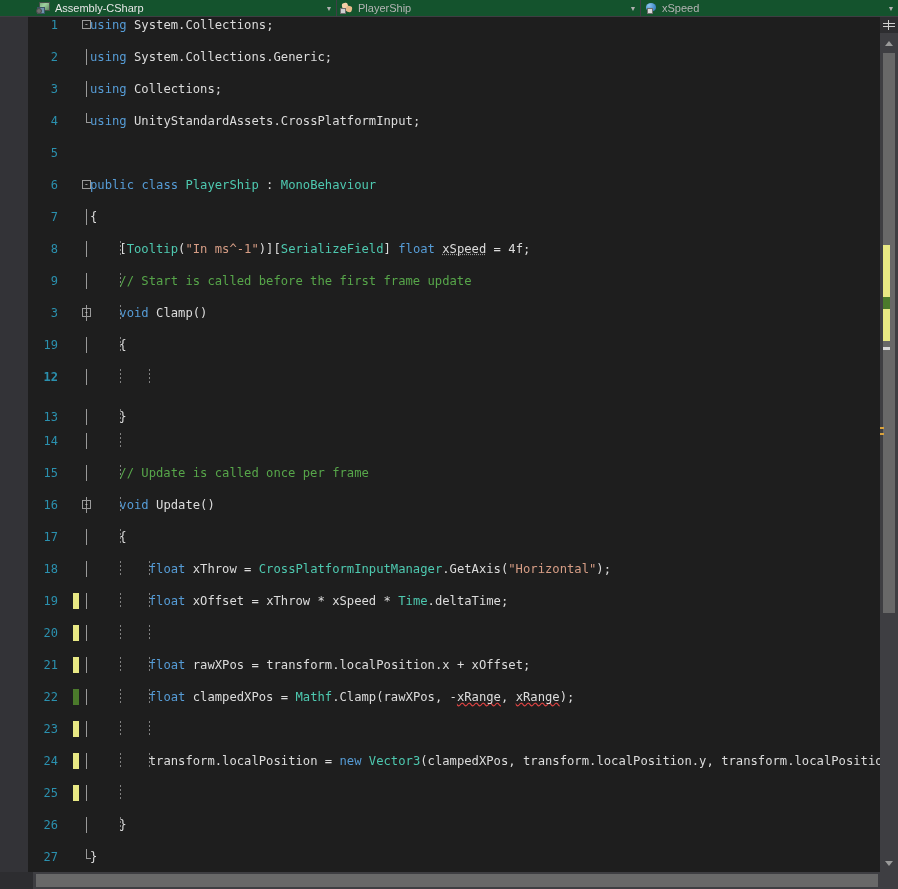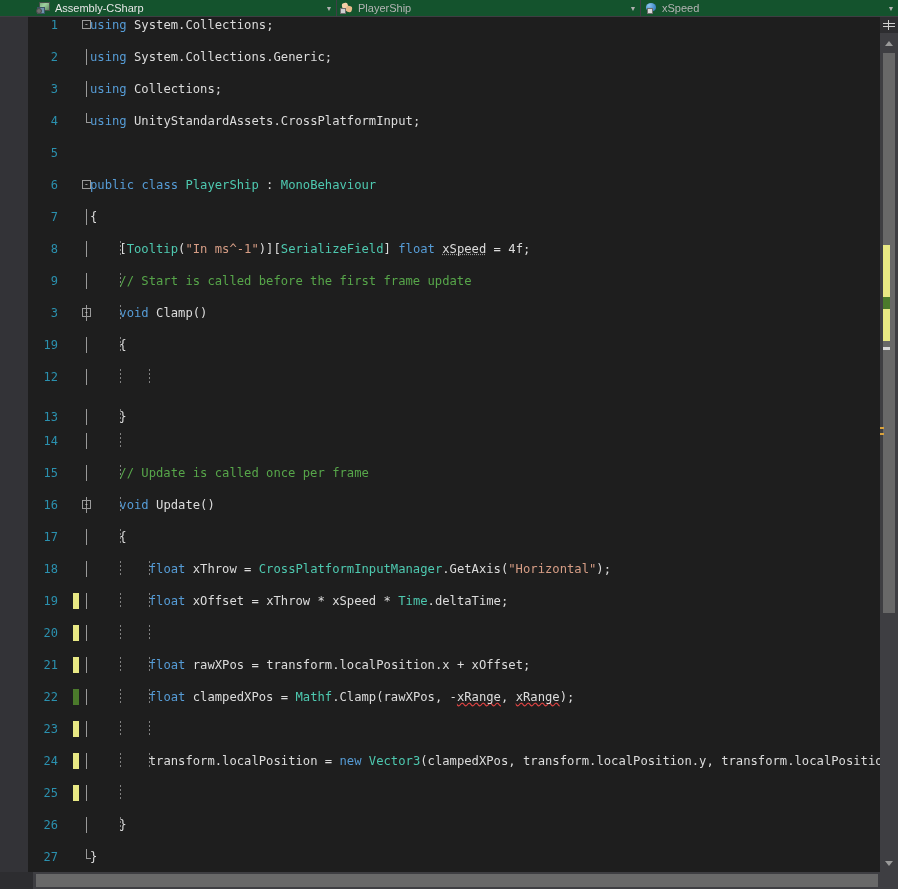--- a/index.html
+++ b/index.html
@@ -295,21 +295,21 @@
       <div class="line" style="top: 16px;"><span class="lnum">2</span><span class="guideline" style="left: 58px;"></span><span class="code"><span class="t-key">using</span><span class="t-plain"> </span><span class="t-plain">System</span><span class="t-punct">.</span><span class="t-plain">Collections</span><span class="t-punct">.</span><span class="t-plain">Generic</span><span class="t-punct">;</span></span></div>
       <div class="line" style="top: 32px;"><span class="lnum">3</span><span class="guideline" style="left: 58px;"></span><span class="code"><span class="t-key">using</span><span class="t-plain"> </span><span class="t-plain">Collections</span><span class="t-punct">;</span></span></div>
       <div class="line" style="top: 48px;"><span class="lnum">4</span><span class="guideline" style="left: 58px; height: 9px;"></span><span class="guidecorner" style="left: 58px; top: 9px;"></span><span class="code"><span class="t-key">using</span><span class="t-plain"> </span><span class="t-plain">UnityStandardAssets</span><span class="t-punct">.</span><span class="t-plain">CrossPlatformInput</span><span class="t-punct">;</span></span></div>
       <div class="line" style="top: 64px;"><span class="lnum">5</span><span class="code"></span></div>
       <div class="line" style="top: 80px;"><span class="lnum">6</span><span class="fold">-</span><span class="code"><span class="t-key">public</span><span class="t-plain"> </span><span class="t-key">class</span><span class="t-plain"> </span><span class="t-type">PlayerShip</span><span class="t-plain"> : </span><span class="t-type">MonoBehaviour</span></span></div>
       <div class="line" style="top: 96px;"><span class="lnum">7</span><span class="guideline" style="left: 58px;"></span><span class="code"><span class="t-punct">{</span></span></div>
       <div class="line" style="top: 112px;"><span class="lnum">8</span><span class="guideline" style="left: 58px;"></span><span class="guidedash" style="left: 92px;"></span><span class="code"><span class="t-punct">    [</span><span class="t-type">Tooltip</span><span class="t-punct">(</span><span class="t-str">"In ms^-1"</span><span class="t-punct">)][</span><span class="t-type">SerializeField</span><span class="t-punct">] </span><span class="t-key">float</span><span class="t-plain"> </span><span class="t-warn">xSpeed</span><span class="t-plain"> = </span><span class="t-plain">4f</span><span class="t-punct">;</span></span></div>
       <div class="line" style="top: 128px;"><span class="lnum">9</span><span class="guideline" style="left: 58px;"></span><span class="guidedash" style="left: 92px;"></span><span class="code"><span class="t-com">    // Start is called before the first frame update</span></span></div>
       <div class="line" style="top: 144px;"><span class="lnum">3</span><span class="guideline" style="left: 58px;"></span><span class="guidedash" style="left: 92px;"></span><span class="fold">-</span><span class="code"><span class="t-plain">    </span><span class="t-key">void</span><span class="t-plain"> </span><span class="t-method">Clamp</span><span class="t-punct">()</span></span></div>
       <div class="line" style="top: 160px;"><span class="lnum">19</span><span class="guideline" style="left: 58px;"></span><span class="guidedash" style="left: 92px;"></span><span class="code"><span class="t-punct">    {</span></span></div>
-      <div class="line" style="top: 176px;"><span class="lnum">12</span><span class="guideline" style="left: 58px;"></span><span class="guidedash" style="left: 92px;"></span><span class="guidedash" style="left: 121px;"></span><span class="code"></span></div>
+      <div class="line" style="top: 176px; font-weight: bold;"><span class="lnum">12</span><span class="guideline" style="left: 58px;"></span><span class="guidedash" style="left: 92px;"></span><span class="guidedash" style="left: 121px;"></span><span class="code"></span></div>
       <div class="line" style="top: 200px; padding-left: 48px;"><span class="lnum">13</span><span class="guideline" style="left: 58px;"></span><span class="guidedash" style="left: 92px;"></span><span class="code"><span class="t-punct">    }</span></span></div>
       <div class="line" style="top: 208px;"><span class="lnum">14</span><span class="guideline" style="left: 58px;"></span><span class="guidedash" style="left: 92px;"></span><span class="code"></span></div>
       <div class="line" style="top: 224px; padding-left: 28px;"><span class="lnum">15</span><span class="guideline" style="left: 58px;"></span><span class="guidedash" style="left: 92px;"></span><span class="code"><span class="t-com">    // Update is called once per frame</span></span></div>
       <div class="line" style="top: 240px;"><span class="lnum">16</span><span class="guideline" style="left: 58px;"></span><span class="guidedash" style="left: 92px;"></span><span class="fold">-</span><span class="code"><span class="t-plain">    </span><span class="t-key">void</span><span class="t-plain"> </span><span class="t-method">Update</span><span class="t-punct">()</span></span></div>
       <div class="line" style="top: 256px;"><span class="lnum">17</span><span class="guideline" style="left: 58px;"></span><span class="guidedash" style="left: 92px;"></span><span class="code"><span class="t-punct">    {</span></span></div>
       <div class="line" style="top: 272px;"><span class="lnum">18</span><span class="guideline" style="left: 58px;"></span><span class="guidedash" style="left: 92px;"></span><span class="guidedash" style="left: 121px;"></span><span class="code"><span class="t-plain">        </span><span class="t-key">float</span><span class="t-plain"> </span><span class="t-plain">xThrow</span><span class="t-plain"> = </span><span class="t-type">CrossPlatformInputManager</span><span class="t-punct">.</span><span class="t-method">GetAxis</span><span class="t-punct">(</span><span class="t-str">"Horizontal"</span><span class="t-punct">);</span></span></div>
       <div class="line" style="top: 288px;"><span class="lnum">19</span><span class="changebar cb-yellow"></span><span class="guideline" style="left: 58px;"></span><span class="guidedash" style="left: 92px;"></span><span class="guidedash" style="left: 121px;"></span><span class="code"><span class="t-plain">        </span><span class="t-key">float</span><span class="t-plain"> </span><span class="t-plain">xOffset</span><span class="t-plain"> = </span><span class="t-plain">xThrow</span><span class="t-plain"> * </span><span class="t-plain">xSpeed</span><span class="t-plain"> * </span><span class="t-type">Time</span><span class="t-punct">.</span><span class="t-plain">deltaTime</span><span class="t-punct">;</span></span></div>
       <div class="line" style="top: 304px;"><span class="lnum">20</span><span class="changebar cb-yellow"></span><span class="guideline" style="left: 58px;"></span><span class="guidedash" style="left: 92px;"></span><span class="guidedash" style="left: 121px;"></span><span class="code"></span></div>
       <div class="line" style="top: 320px;"><span class="lnum">21</span><span class="changebar cb-yellow"></span><span class="guideline" style="left: 58px;"></span><span class="guidedash" style="left: 92px;"></span><span class="guidedash" style="left: 121px;"></span><span class="code"><span class="t-plain">        </span><span class="t-key">float</span><span class="t-plain"> </span><span class="t-plain">rawXPos</span><span class="t-plain"> = </span><span class="t-plain">transform</span><span class="t-punct">.</span><span class="t-plain">localPosition</span><span class="t-punct">.</span><span class="t-plain">x</span><span class="t-plain"> + </span><span class="t-plain">xOffset</span><span class="t-punct">;</span></span></div>
       <div class="line" style="top: 336px;"><span class="lnum">22</span><span class="changebar cb-green"></span><span class="guideline" style="left: 58px;"></span><span class="guidedash" style="left: 92px;"></span><span class="guidedash" style="left: 121px;"></span><span class="code"><span class="t-plain">        </span><span class="t-key">float</span><span class="t-plain"> </span><span class="t-plain">clampedXPos</span><span class="t-plain"> = </span><span class="t-type">Mathf</span><span class="t-punct">.</span><span class="t-method">Clamp</span><span class="t-punct">(</span><span class="t-plain">rawXPos</span><span class="t-plain">, -</span><span class="t-err">xRange</span><span class="t-plain">, </span><span class="t-err">xRange</span><span class="t-punct">);</span></span></div>

